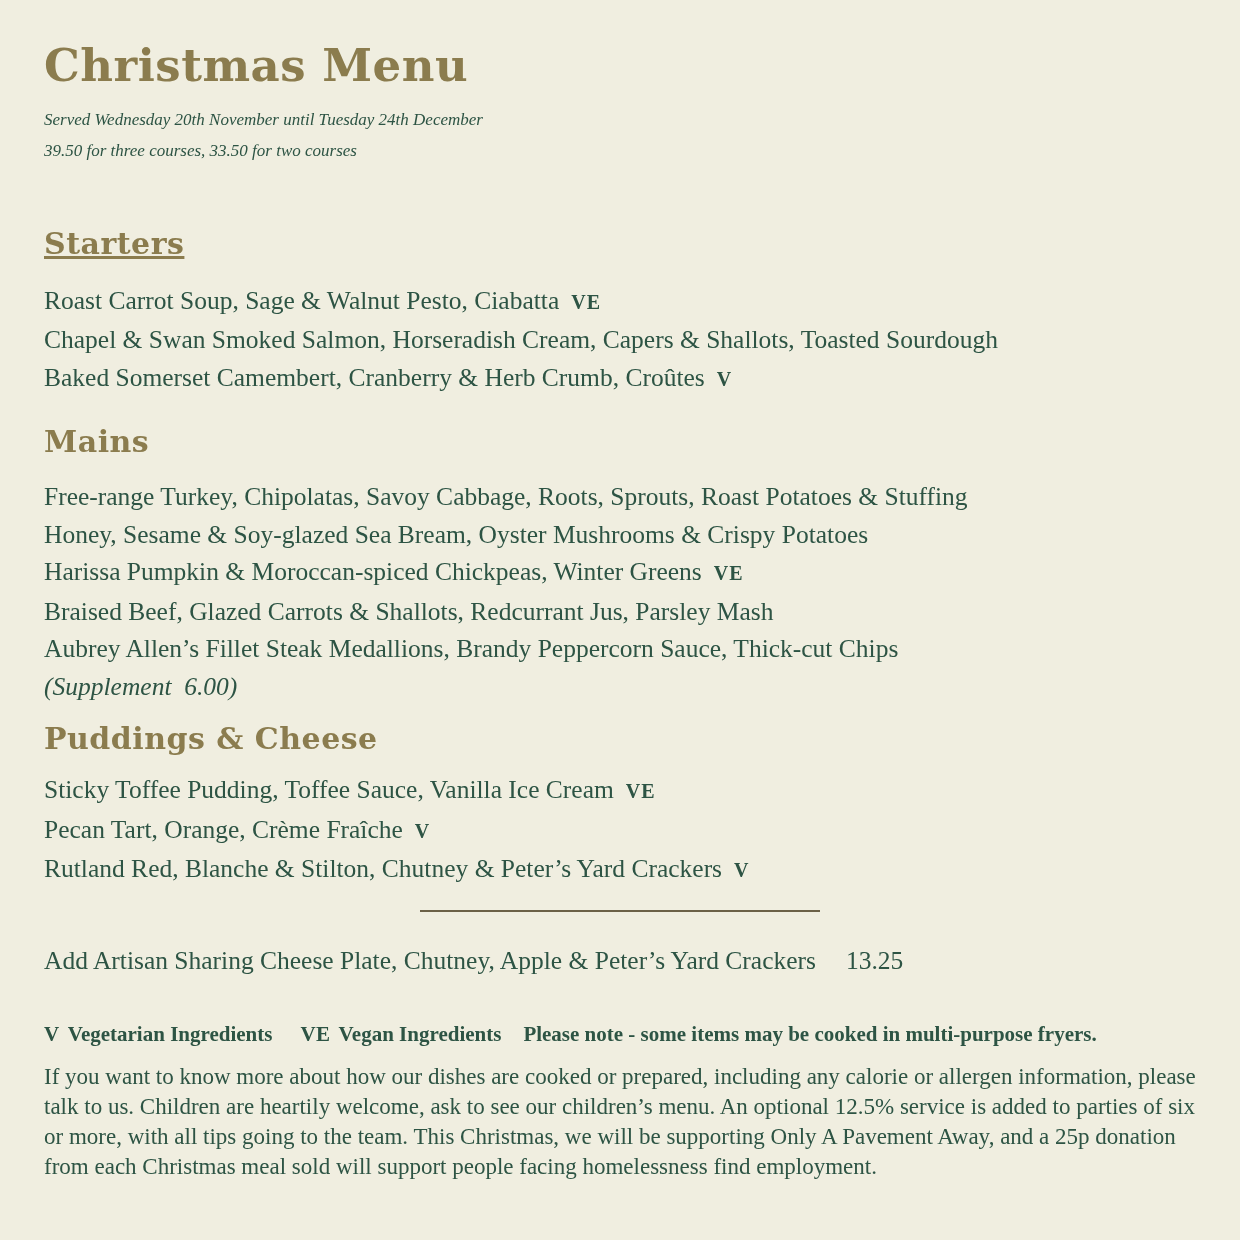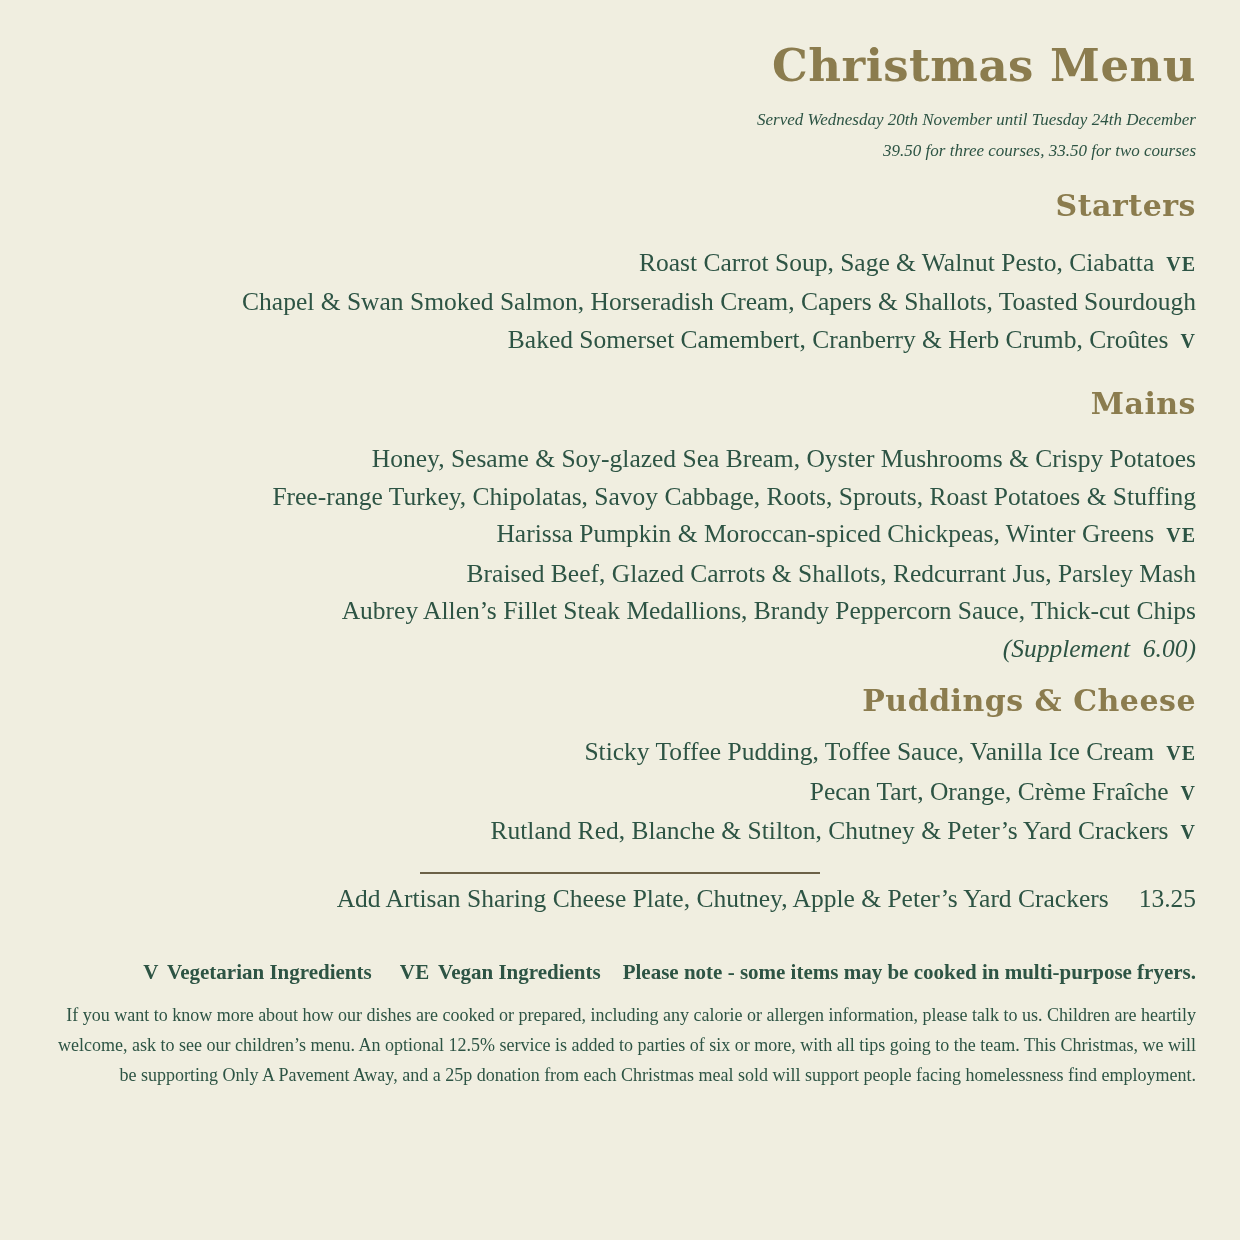--- a/index.html
+++ b/index.html
@@ -15,21 +15,21 @@
   body {
     width: 1240px; height: 1240px;
     background: var(--bg);
     color: var(--green);
     font-family: "Liberation Serif", serif;
     overflow: hidden;
   }
   .menu {
     width: 1240px; height: 1240px;
     padding: 40px 44px 0 44px;
-    text-align: right;
+    text-align: left;
   }
   .title {
     font-family: "DejaVu Serif", serif;
     font-weight: bold;
     font-size: 45px;
     line-height: 1.15;
     color: var(--gold);
     letter-spacing: 0.5px;
   }
   .subtitle {
@@ -40,21 +40,21 @@
     color: var(--green);
   }
   .section-heading {
     font-family: "DejaVu Serif", serif;
     font-weight: bold;
     font-size: 30px;
     line-height: 36px;
     color: var(--gold);
     letter-spacing: 0.5px;
   }
-  .section-heading.starters { margin-top: 22px; }
+  .section-heading.starters { margin-top: 60px; text-decoration: underline; }
   .section-heading.mains    { margin-top: 26px; }
   .section-heading.puddings { margin-top: 16px; }
   .items { margin-top: 18px; }
   .items.starters-items { margin-top: 20px; }
   .items.puddings-items { margin-top: 14px; }
   .item {
     font-size: 25.5px;
     line-height: 37.5px;
     color: var(--green);
   }
@@ -71,39 +71,39 @@
     line-height: 37.5px;
     white-space: pre-wrap;
   }
   .divider {
     width: 400px; height: 2px;
     background: var(--divider);
     margin: 20px auto 0 auto;
     border: none;
   }
   .addon {
-    margin-top: 8px;
+    margin-top: 32px;
     font-size: 25.5px;
     line-height: 34px;
   }
   .addon-price { margin-left: 30px; }
   .legend {
     margin-top: 42px;
     font-size: 21px;
     line-height: 28px;
     white-space: nowrap;
   }
   .legend .abbr { font-weight: bold; letter-spacing: 0.5px; }
   .legend .label { font-weight: bold; margin-left: 8px; }
   .legend .gap { margin-left: 28px; }
   .legend .note { font-weight: bold; margin-left: 22px; }
   .footer-note {
     margin: 14px auto 0 auto;
     max-width: 1160px;
-    font-size: 18px;
+    font-size: 23px;
     line-height: 30px;
   }
 </style>
 </head>
 <body>
 
 <div class="menu">
 
   <div class="title">Christmas Menu</div>
 
@@ -121,24 +121,24 @@
       <span>Chapel &amp; Swan Smoked Salmon, Horseradish Cream, Capers &amp; Shallots, Toasted Sourdough</span>
     </div>
     <div class="item">
       <span>Baked Somerset Camembert, Cranberry &amp; Herb Crumb, Croûtes</span><span class="tag">V</span>
     </div>
   </div>
 
   <div class="section-heading mains">Mains</div>
   <div class="items mains-items">
     <div class="item">
-      <span>Honey, Sesame &amp; Soy-glazed Sea Bream, Oyster Mushrooms &amp; Crispy Potatoes</span>
+      <span>Free-range Turkey, Chipolatas, Savoy Cabbage, Roots, Sprouts, Roast Potatoes &amp; Stuffing</span>
     </div>
     <div class="item">
-      <span>Free-range Turkey, Chipolatas, Savoy Cabbage, Roots, Sprouts, Roast Potatoes &amp; Stuffing</span>
+      <span>Honey, Sesame &amp; Soy-glazed Sea Bream, Oyster Mushrooms &amp; Crispy Potatoes</span>
     </div>
     <div class="item">
       <span>Harissa Pumpkin &amp; Moroccan-spiced Chickpeas, Winter Greens</span><span class="tag">VE</span>
     </div>
     <div class="item">
       <span>Braised Beef, Glazed Carrots &amp; Shallots, Redcurrant Jus, Parsley Mash</span>
     </div>
     <div class="item">
       <span>Aubrey Allen’s Fillet Steak Medallions, Brandy Peppercorn Sauce, Thick-cut Chips</span>
     </div>

